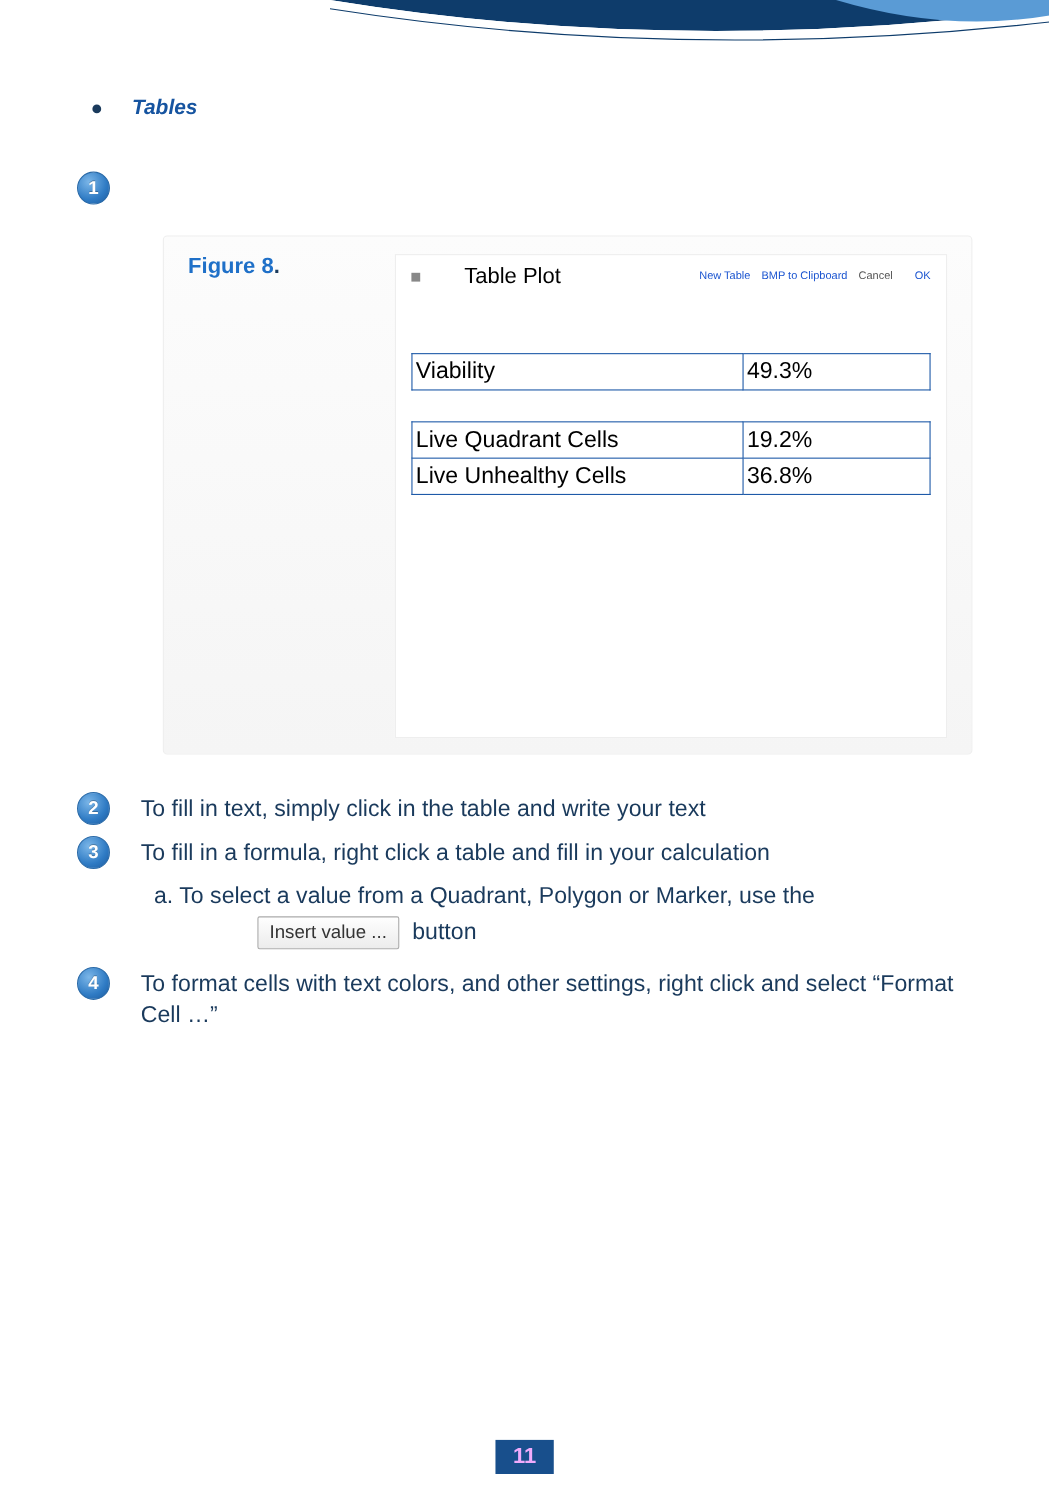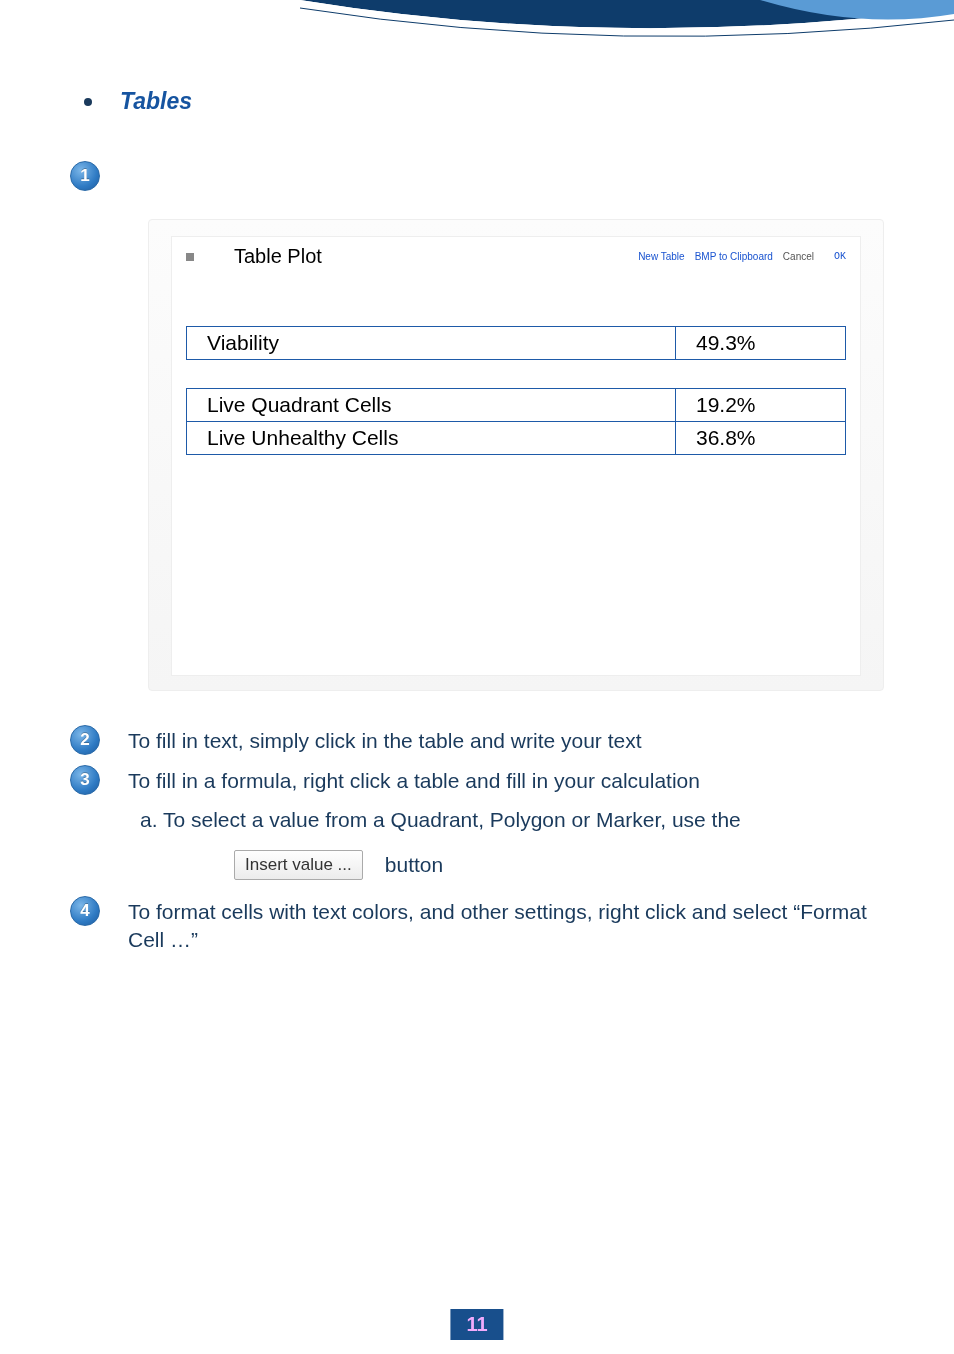--- a/index.html
+++ b/index.html
@@ -33,21 +33,21 @@
     margin-bottom: 48px;
   }
   .bullet-dot {
     width: 8px; height: 8px; border-radius: 50%;
     background: #1a3a5c;
     margin-left: 14px;
   }
   .section-title {
     font-style: italic;
     font-weight: bold;
-    font-size: 23px;
+    font-size: 19px;
     color: #1654a0;
   }
 
   .step {
     display: flex;
     align-items: flex-start;
     gap: 28px;
     margin-bottom: 12px;
   }
   .step.big-gap { margin-bottom: 28px; }
@@ -115,51 +115,51 @@
   }
   .tp-title {
     font-family: Arial, sans-serif;
     font-size: 20px;
     color: #000;
     margin-left: 26px;
   }
   .tp-spacer { flex: 1; }
   .tp-link { color: #1a54d0; cursor: pointer; }
   .tp-cancel { color: #555; }
-  .tp-ok { color: #1a54d0; margin-left: 10px; font-family: Liberation Mono, monospace; }
+  .tp-ok { color: #1a54d0; margin-left: 10px; }
 
   .tp-body { margin-top: 58px; font-family: Arial, sans-serif; }
   table.tp {
     border-collapse: collapse;
     width: 100%;
     font-size: 21px;
     color: #000;
   }
   table.tp td {
     border: 1px solid #1e5aa8;
-    padding: 4px 20px;
+    padding: 4px 3px;
   }
   table.tp td.val { width: 170px; }
   .tp-gap { height: 28px; }
 
   .substep {
     margin-left: 70px;
     font-size: 21px;
     color: #1a3a5c;
     margin-top: 6px;
     margin-bottom: 6px;
   }
   .inline-btn-row {
     margin-left: 164px;
     display: flex;
     align-items: center;
-    gap: 22px;
-    font-size: 21px;
-    color: #1a3a5c;
-    margin-top: 18px;
+    gap: 12px;
+    font-size: 21px;
+    color: #1a3a5c;
+    margin-top: 6px;
     margin-bottom: 18px;
   }
   .insert-btn {
     display: inline-block;
     padding: 4px 10px;
     font-size: 17px;
     color: #333;
     background: linear-gradient(#fefefe, #ececec);
     border: 1px solid #aaa;
     border-radius: 2px;
@@ -201,20 +201,23 @@
     <div class="bullet-row">
       <span class="bullet-dot"></span>
       <span class="section-title">Tables</span>
     </div>
 
     <div class="step big-gap">
       <div class="num-badge">1</div>
     </div>
 
     <div class="figure-wrap">
+      <div class="figure-label">
+        <span>Figure 8</span><span class="dot">.</span>
+      </div>
       <div class="tableplot-window">
         <div class="tp-toolbar">
           <span class="tp-grip"></span>
           <span class="tp-title">Table Plot</span>
           <span class="tp-spacer"></span>
           <span class="tp-link">New Table</span>
           <span class="tp-link">BMP to Clipboard</span>
           <span class="tp-cancel">Cancel</span>
           <span class="tp-ok">OK</span>
         </div>

